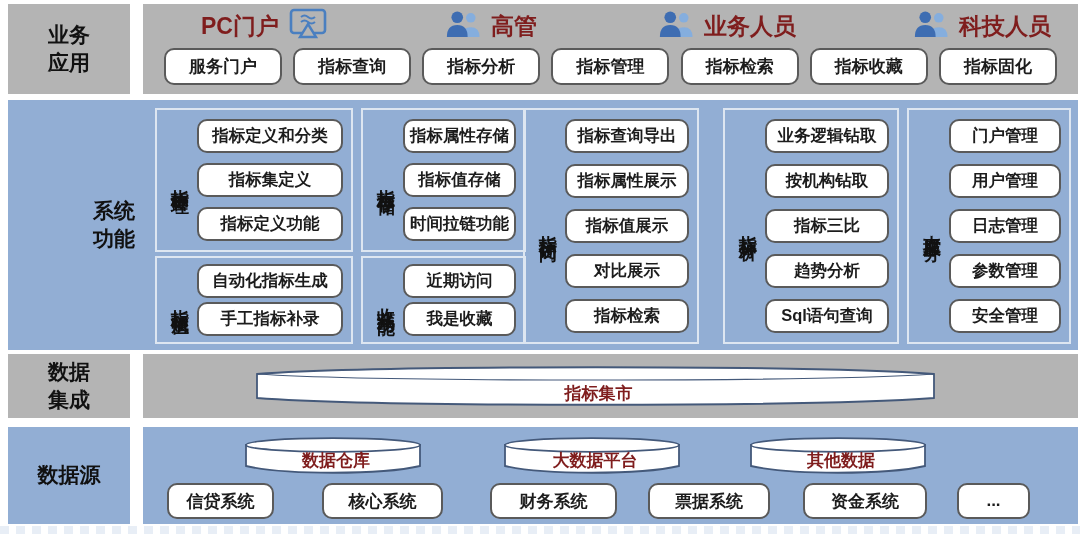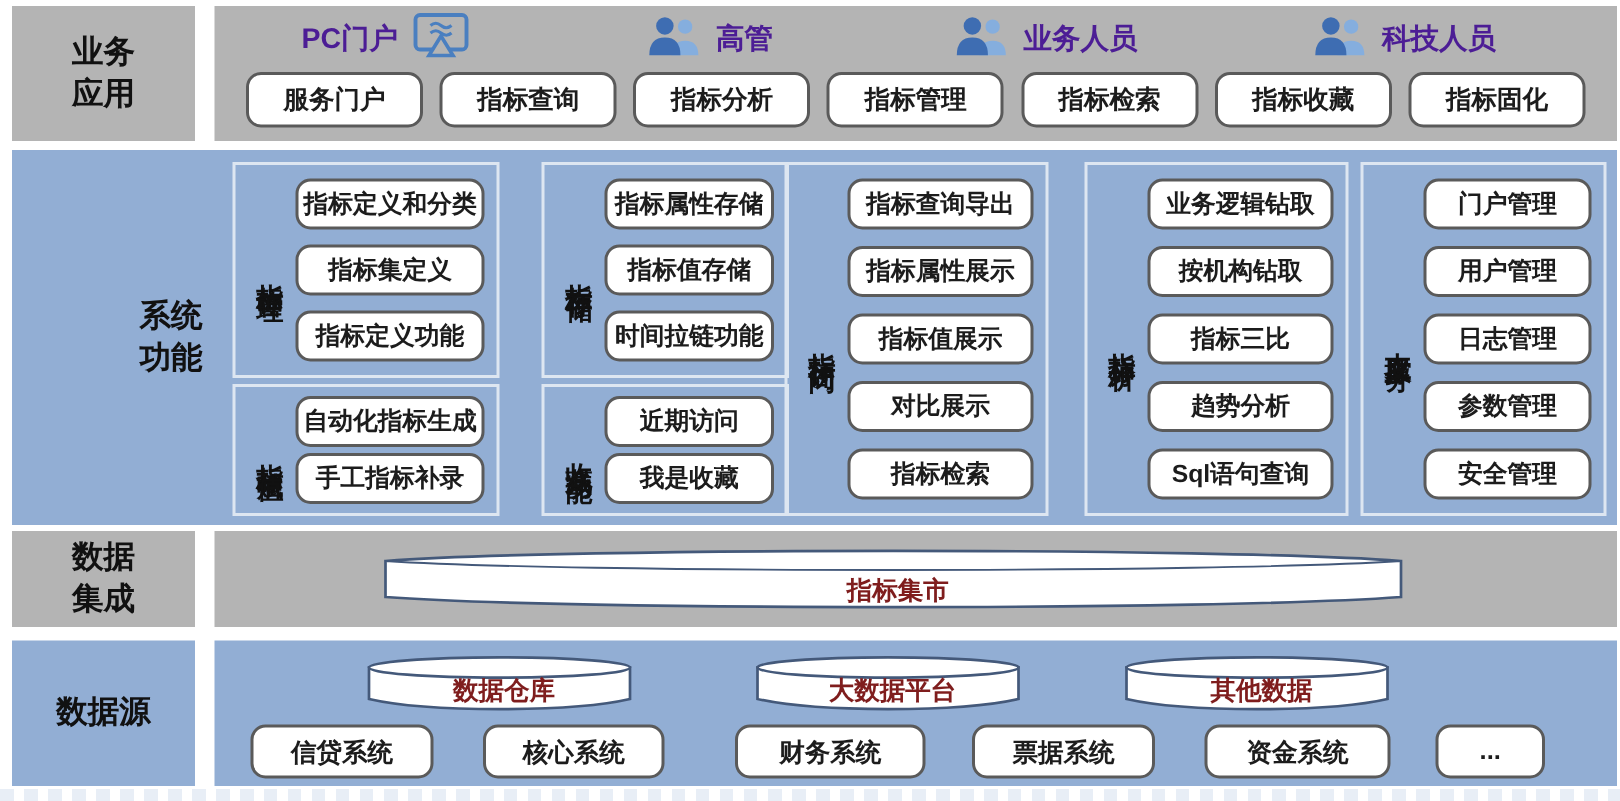--- a/index.html
+++ b/index.html
@@ -10,21 +10,21 @@
   .rail{position:absolute;left:8px;width:122px;display:flex;align-items:center;justify-content:center;
         font-size:21px;font-weight:700;text-align:center;line-height:1.35;white-space:pre-line;color:#111;}
   .gray{background:#b4b4b4;}
   .blue{background:#92aed4;}
 
   
   .panel{position:absolute;left:143px;width:935px;}
 
   
   .userline{display:flex;align-items:center;height:44px;padding-left:58px;}
-  .user-group{display:flex;align-items:center;gap:9px;font-size:19px;font-weight:600;color:#4c1d95;}
+  .user-group{display:flex;align-items:center;gap:9px;font-size:23px;font-weight:600;color:#7f1d1d;}
   .g1{margin-right:118px;} .g2{margin-right:122px;} .g3{margin-right:118px;}
   .btnline{display:flex;justify-content:space-between;padding:0 21px;height:38px;}
   .pill{background:#fff;border:2px solid #5a5a5a;border-radius:10px;display:flex;align-items:center;justify-content:center;
         font-size:17px;font-weight:600;color:#1c1c1c;box-sizing:border-box;}
   .topbtn{width:118px;height:37px;}
 
   
   .col{position:absolute;top:8px;display:flex;flex-direction:column;gap:4px;}
   .vbox{border:2px solid #dde6f1;box-sizing:border-box;display:flex;align-items:stretch;padding:4px 8px 4px 6px;}
   .vtitle{writing-mode:vertical-rl;text-orientation:upright;font-size:18px;font-weight:700;color:#111;
@@ -107,21 +107,21 @@
       <div class="pill topbtn">指标分析</div>
       <div class="pill topbtn">指标管理</div>
       <div class="pill topbtn">指标检索</div>
       <div class="pill topbtn">指标收藏</div>
       <div class="pill topbtn">指标固化</div>
     </div>
   </div>
 
   <div class="panel blue" style="top:100px;height:250px;">
 
-    <div class="col" style="left:12px;width:178px;">
+    <div class="col" style="left:12px;width:198px;">
       <div class="vbox" style="height:144px;">
         <div class="vtitle">指标管理</div>
         <div class="stack">
           <div class="pill sbtn">指标定义和分类</div>
           <div class="pill sbtn">指标集定义</div>
           <div class="pill sbtn">指标定义功能</div>
         </div>
       </div>
       <div class="vbox" style="height:88px;">
         <div class="vtitle">指标赋值</div>
@@ -217,21 +217,21 @@
       <div class="cyltext" style="top:13px;">大数据平台</div>
     </div>
     <div class="cylwrap" style="left:605px;top:9px;width:180px;height:40px;">
       <svg width="180" height="40" viewBox="0 0 180 40">
         <path d="M3,9 L3,30 C 42,39 138,39 177,30 L177,9 C 138,16 42,16 3,9 Z" fill="#ffffff" stroke="#44597a" stroke-width="1.8"></path>
         <ellipse cx="90" cy="9" rx="87" ry="6.8" fill="#ffffff" stroke="#44597a" stroke-width="1.8"></ellipse>
       </svg>
       <div class="cyltext" style="top:13px;">其他数据</div>
     </div>
 
-    <div class="pill" style="position:absolute;left:24px;top:56px;width:122px;height:36px;">信贷系统</div>
+    <div class="pill" style="position:absolute;left:24px;top:56px;width:107px;height:36px;">信贷系统</div>
     <div class="pill" style="position:absolute;left:179px;top:56px;width:121px;height:36px;">核心系统</div>
     <div class="pill" style="position:absolute;left:347px;top:56px;width:127px;height:36px;">财务系统</div>
     <div class="pill" style="position:absolute;left:505px;top:56px;width:122px;height:36px;">票据系统</div>
     <div class="pill" style="position:absolute;left:660px;top:56px;width:124px;height:36px;">资金系统</div>
     <div class="pill" style="position:absolute;left:814px;top:56px;width:73px;height:36px;">...</div>
   </div>
 
   <div class="film"></div>
 </div>
 

